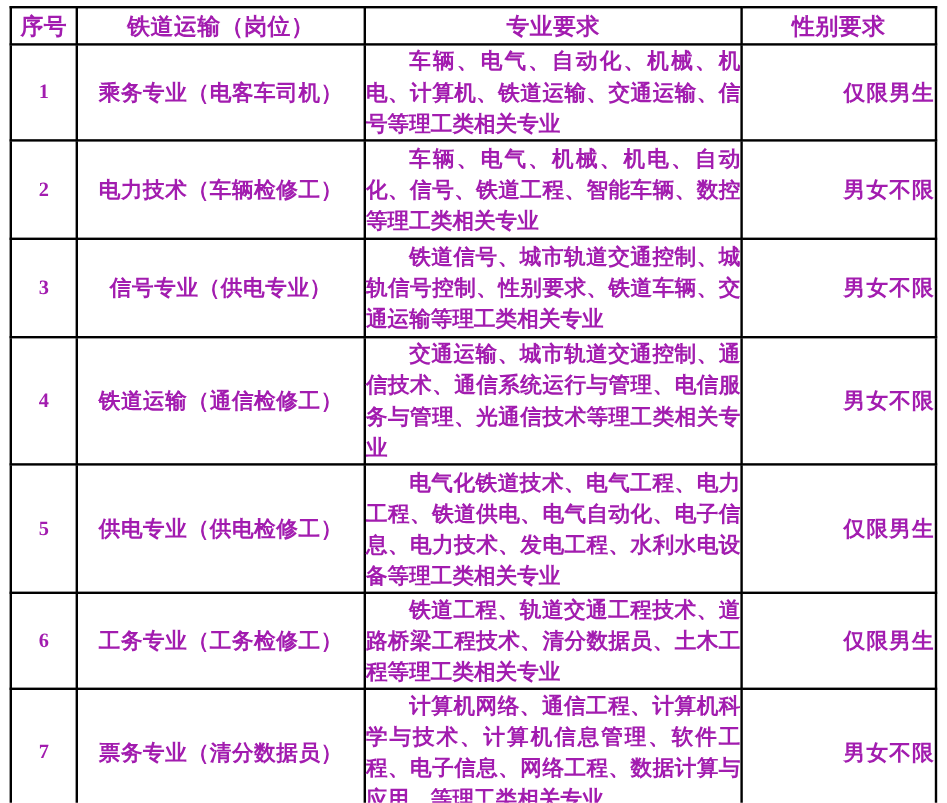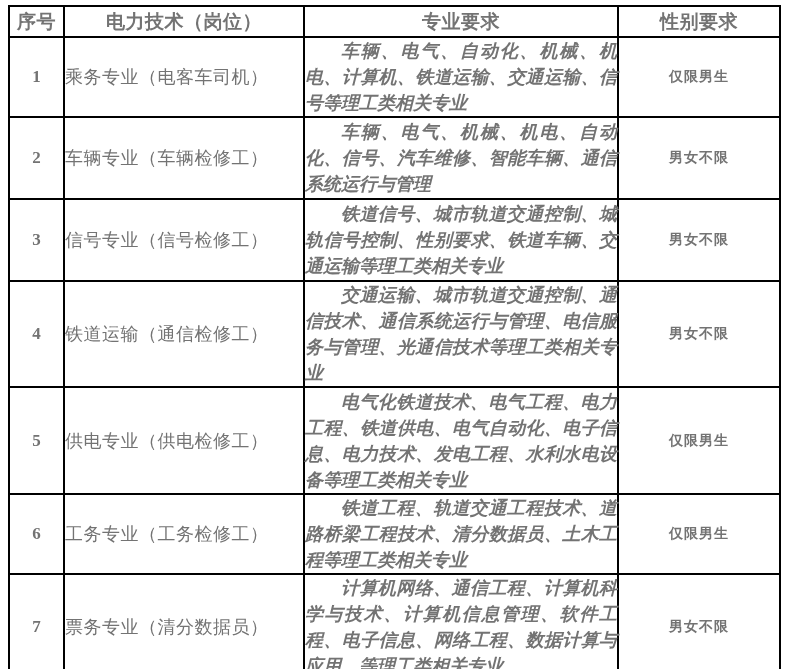--- a/index.html
+++ b/index.html
@@ -9,21 +9,21 @@
     width: 789px;
     height: 669px;
     overflow: hidden;
   }
   .page {
     box-sizing: border-box;
     width: 789px;
     height: 669px;
     padding: 5px 8px 6px 8px;
     font-family: "Liberation Serif", "DejaVu Serif", serif;
-    color: #737373;
+    color: #a21caf;
   }
   table.doc-table {
     border-collapse: collapse;
     table-layout: fixed;
     width: 771px;
     font-weight: 700;
   }
   table.doc-table col.c-no      { width: 55px; }
   table.doc-table col.c-pos     { width: 240px; }
   table.doc-table col.c-majors  { width: 314px; }
@@ -42,40 +42,39 @@
     font-weight: 700;
     text-align: center;
     letter-spacing: 0.5px;
   }
   td.cell-no {
     text-align: center;
     font-size: 17px;
     font-weight: 700;
   }
   td.cell-pos {
-    text-align: left;
+    text-align: center;
     font-size: 18px;
-    font-weight: 400;
+    font-weight: 700;
     letter-spacing: 0.5px;
   }
   td.cell-majors {
     padding: 3px 6px;
     font-size: 18px;
     line-height: 26px;
     font-weight: 700;
-    font-style: italic;
   }
   td.cell-majors .para {
     text-indent: 2em;
     text-align: justify;
     text-justify: inter-character;
   }
   td.cell-gender {
-    text-align: center;
-    font-size: 14px;
+    text-align: right;
+    font-size: 18px;
     font-weight: 700;
     letter-spacing: 1px;
   }
   tr.row-h80  { height: 80px; }
   tr.row-h82  { height: 82px; }
   tr.row-h103 { height: 103px; }
   tr.row-h107 { height: 107px; }
   tr.row-h78  { height: 78px; }
   tr.row-h97  { height: 97px; }
 </style>
@@ -86,45 +85,45 @@
   <table class="doc-table">
     <colgroup>
       <col class="c-no">
       <col class="c-pos">
       <col class="c-majors">
       <col class="c-gender">
     </colgroup>
     <thead>
       <tr>
         <th>序号</th>
-        <th>电力技术（岗位）</th>
+        <th>铁道运输（岗位）</th>
         <th>专业要求</th>
         <th>性别要求</th>
       </tr>
     </thead>
     <tbody>
       <tr class="row-h80">
         <td class="cell-no">1</td>
         <td class="cell-pos">乘务专业（电客车司机）</td>
         <td class="cell-majors">
             <div class="para">车辆、电气、自动化、机械、机电、计算机、铁道运输、交通运输、信号等理工类相关专业</div>
           </td>
         <td class="cell-gender">仅限男生</td>
       </tr>
       <tr class="row-h82">
         <td class="cell-no">2</td>
-        <td class="cell-pos">车辆专业（车辆检修工）</td>
+        <td class="cell-pos">电力技术（车辆检修工）</td>
         <td class="cell-majors">
-            <div class="para">车辆、电气、机械、机电、自动化、信号、汽车维修、智能车辆、通信系统运行与管理</div>
+            <div class="para">车辆、电气、机械、机电、自动化、信号、铁道工程、智能车辆、数控等理工类相关专业</div>
           </td>
         <td class="cell-gender">男女不限</td>
       </tr>
       <tr class="row-h82">
         <td class="cell-no">3</td>
-        <td class="cell-pos">信号专业（信号检修工）</td>
+        <td class="cell-pos">信号专业（供电专业）</td>
         <td class="cell-majors">
             <div class="para">铁道信号、城市轨道交通控制、城轨信号控制、性别要求、铁道车辆、交通运输等理工类相关专业</div>
           </td>
         <td class="cell-gender">男女不限</td>
       </tr>
       <tr class="row-h103">
         <td class="cell-no">4</td>
         <td class="cell-pos">铁道运输（通信检修工）</td>
         <td class="cell-majors">
             <div class="para">交通运输、城市轨道交通控制、通信技术、通信系统运行与管理、电信服务与管理、光通信技术等理工类相关专业</div>

